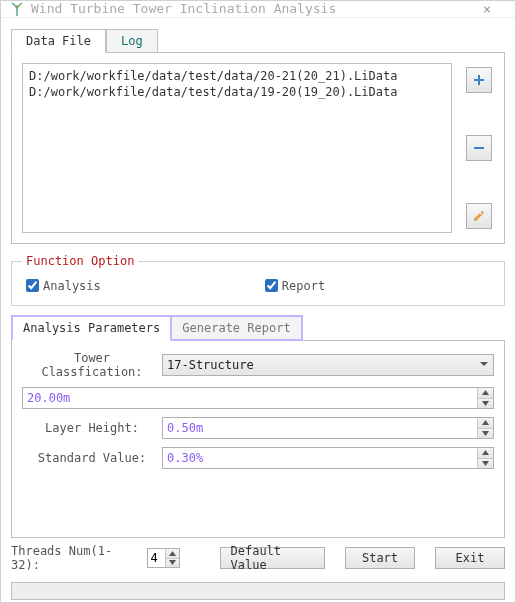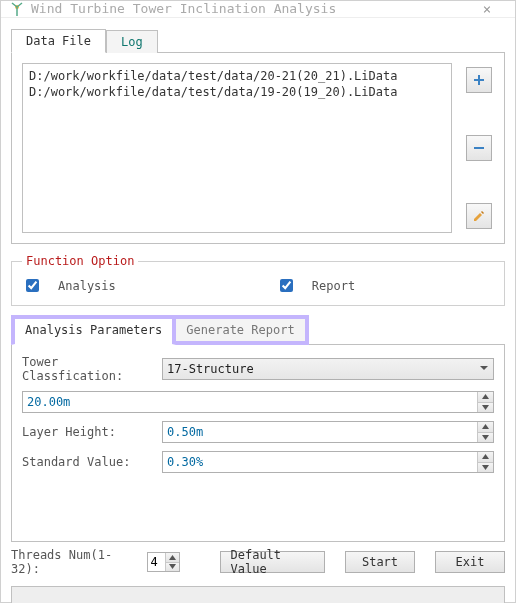--- a/index.html
+++ b/index.html
@@ -3,47 +3,47 @@
 <meta charset="utf-8">
 <style>
   * { box-sizing: border-box; font-family: "SimSun", "NSimSun", monospace; font-size: 12px; }
   body { margin: 0; background: #fff; }
   .window { width: 516px; height: 603px; border: 1px solid #d0d0d0; background: #fff; display: flex; flex-direction: column; }
   .titlebar { height: 30px; background: #fff; display: flex; align-items: flex-start; padding: 0 8px; border-bottom: 1px solid #eee; color: #999; }
   .titlebar .icon { width: 16px; height: 16px; margin-right: 6px; }
   .titlebar .title { flex: 1; color: #aaa; font-size: 13px; }
   .titlebar .close { width: 40px; text-align: center; color: #999; font-size: 14px; cursor: default; }
   .client { flex: 1; padding: 10px 10px 6px 10px; display: flex; flex-direction: column; }
-  .tabs { display: flex; align-items: flex-end; position: relative; z-index: 2; }
+  .tabs { display: flex; align-items: flex-start; position: relative; z-index: 2; }
   .tab { padding: 4px 14px; border: 1px solid #c0c0c0; border-bottom: none; background: #fff; color: #0f766e; margin-right: 0; position: relative; top: 1px; }
   .tab.active { border-bottom: 1px solid #fff; background: #fff; color: #333; }
   .tab.inactive { background: #f4f4f4; }
   .tabpage { border: 1px solid #c0c0c0; padding: 10px; background: #fff; }
   .filearea { display: flex; gap: 12px; }
   .filelist { flex: 1; height: 170px; border: 1px solid #c0c0c0; background: #fff; padding: 4px 6px; color: #333; overflow: hidden; }
   .filelist .item { line-height: 16px; white-space: nowrap; }
   .sidebtns { width: 30px; display: flex; flex-direction: column; justify-content: space-between; align-items: center; padding: 4px 0; }
   .iconbtn { width: 26px; height: 26px; border: 1px solid #b0b0b0; background: linear-gradient(#f8f8f8,#e4e4e4); display: flex; align-items: center; justify-content: center; cursor: default; }
   .iconbtn svg { width: 14px; height: 14px; }
   fieldset.funcopt { border: 1px solid #d0d0d0; margin: 10px 0 6px 0; padding: 8px 10px 10px 10px; }
   fieldset.funcopt legend { color: #b91c1c; padding: 0 4px; }
   .checkrow { display: flex; gap: 160px; color: #555; }
-  .checkrow label { display: flex; align-items: center; gap: 16px; }
+  .checkrow label { display: flex; align-items: center; gap: 1px; }
   .checkrow input[type=checkbox] { width: 13px; height: 13px; accent-color: #2a6fbf; }
   .paramtabs { display: flex; margin-top: 2px; }
-  .ptab { padding: 4px 10px; border: 4px solid #c4b5fd; color: #777; background: #fff; position: relative; top: 1px; }
+  .ptab { padding: 4px 10px; border: 2px solid #c4b5fd; color: #777; background: #fff; position: relative; top: 1px; }
   .ptab.active { border-bottom: 1px solid #fff; color: #333; }
   .ptab.inactive { background: #f4f4f4; border-left: none; }
   .parampage { border: 1px solid #c0c0c0; padding: 10px 10px 60px 10px; }
-  .row { display: flex; align-items: center; margin-bottom: 8px; }
+  .row { display: flex; align-items: center; margin-bottom: 8px; text-align: center; }
   .row .lbl { width: 140px; color: #555; }
   .row .ctrl { flex: 1; }
   .combo { width: 100%; height: 22px; border: 1px solid #b0b0b0; background: linear-gradient(#f2f2f2,#e6e6e6); display: flex; align-items: center; padding: 0 4px; color: #222; position: relative; }
   .combo .arrow { position: absolute; right: 4px; top: 3px; }
-  .spin { width: 100%; height: 22px; border: 1px solid #b0b0b0; background: #fff; display: flex; align-items: center; padding: 0 4px; color: #0369a1; position: relative; }
+  .spin { width: 100%; height: 22px; border: 1px solid #b0b0b0; background: #fff; display: flex; align-items: center; padding: 0 4px; color: #8b5cf6; position: relative; }
   .spin .spbtns { position: absolute; right: 0; top: 0; width: 16px; height: 100%; display: flex; flex-direction: column; border-left: 1px solid #c8c8c8; }
   .spin .spbtns div { flex: 1; display: flex; align-items: center; justify-content: center; background: linear-gradient(#f4f4f4,#e4e4e4); }
   .spin .spbtns div:first-child { border-bottom: 1px solid #c8c8c8; }
   .spin .spbtns svg { width: 7px; height: 5px; }
   .bottombar { display: flex; align-items: center; padding: 6px 0 6px 0; gap: 20px; }
   .bottombar .lbl2 { color: #555; }
   .numspin { width: 36px; height: 20px; border: 1px solid #b0b0b0; background: #fff; display: flex; align-items: center; padding: 0 3px; position: relative; }
   .numspin .spbtns { position: absolute; right: 0; top: 0; width: 14px; height: 100%; display: flex; flex-direction: column; border-left: 1px solid #c8c8c8; }
   .numspin .spbtns div { flex: 1; display: flex; align-items: center; justify-content: center; background: linear-gradient(#f4f4f4,#e4e4e4); }
   .numspin .spbtns div:first-child { border-bottom: 1px solid #c8c8c8; }

